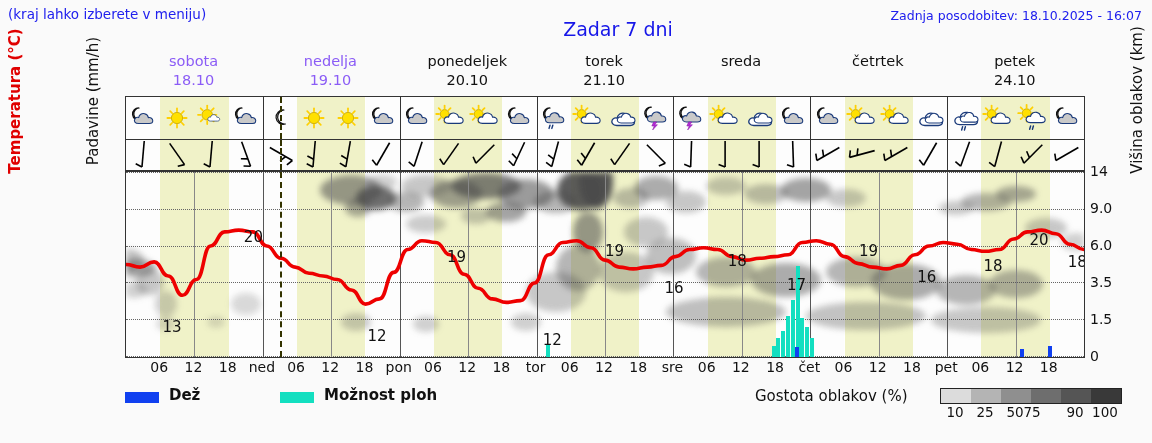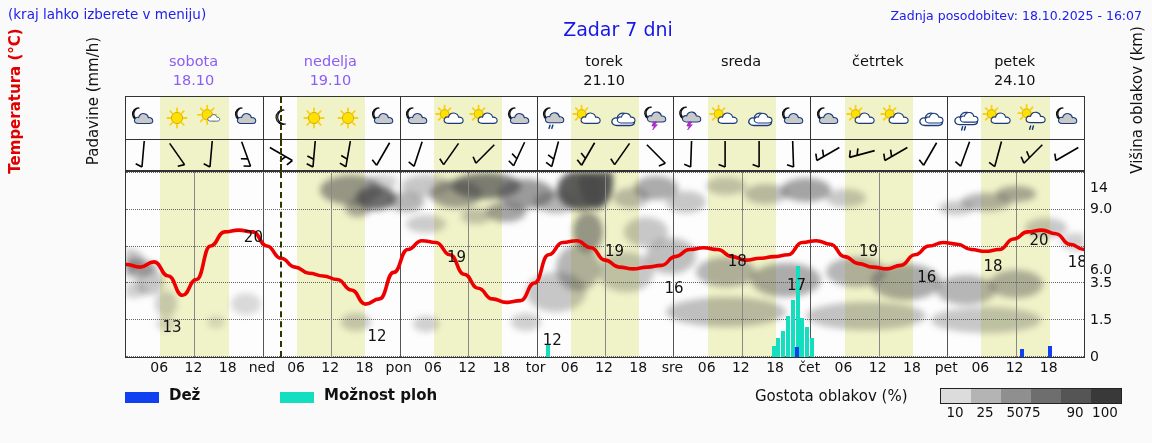--- a/index.html
+++ b/index.html
@@ -73,20 +73,24 @@
 <div class="abs" id="last-update">Zadnja posodobitev: 18.10.2025 - 16:07</div>
 
 <div class="abs" id="day-head">
     <div class="dayhead weekend" style="left: 0px;">
       <span class="dname">sobota</span>
       <span class="ddate">18.10</span>
     </div>
     <div class="dayhead weekend" style="left: 136.857px;">
       <span class="dname">nedelja</span>
       <span class="ddate">19.10</span>
+    </div>
+    <div class="dayhead" style="left: 273.714px;">
+      <span class="dname">ponedeljek</span>
+      <span class="ddate">20.10</span>
     </div>
     <div class="dayhead" style="left: 410.571px;">
       <span class="dname">torek</span>
       <span class="ddate">21.10</span>
     </div>
     <div class="dayhead" style="left: 547.429px;">
       <span class="dname">sreda</span>
     </div>
     <div class="dayhead" style="left: 684.286px;">
       <span class="dname">četrtek</span>
@@ -871,23 +875,23 @@
     <div class="tlabel" style="left: 800.888px; top: 96.2px;">16</div>
     <div class="tlabel" style="left: 866.99px; top: 85.1px;">18</div>
     <div class="tlabel" style="left: 912.974px; top: 59.2px;">20</div>
     <div class="tlabel" style="left: 951.294px; top: 81.4px;">18</div>
   </div>
 
 <div class="abs" id="temp-axis-title">Temperatura (°C)</div>
 <div class="abs" id="prec-axis-title">Padavine (mm/h)</div>
 <div class="abs" id="cloud-axis-title">Višina oblakov (km)</div>
 <div class="abs" id="tickwrap">
-    <div class="tick cloud" style="top: 163px; margin-top: 16px;">14</div>
+    <div class="tick cloud" style="top: 163px;">14</div>
     <div class="tick cloud" style="top: 200px;">9.0</div>
-    <div class="tick cloud" style="top: 237px; margin-top: 24px;">6.0</div>
+    <div class="tick cloud" style="top: 237px;">6.0</div>
     <div class="tick cloud" style="top: 274px;">3.5</div>
     <div class="tick cloud" style="top: 311px;">1.5</div>
     <div class="tick cloud" style="top: 348px;">0</div>
   </div>
 
 <div class="abs" id="xticks">
     <div class="xtick" style="left: 34.2143px;">06</div>
     <div class="xtick" style="left: 68.4286px;">12</div>
     <div class="xtick" style="left: 102.643px;">18</div>
     <div class="xtick" style="left: 136.857px;">ned</div>

